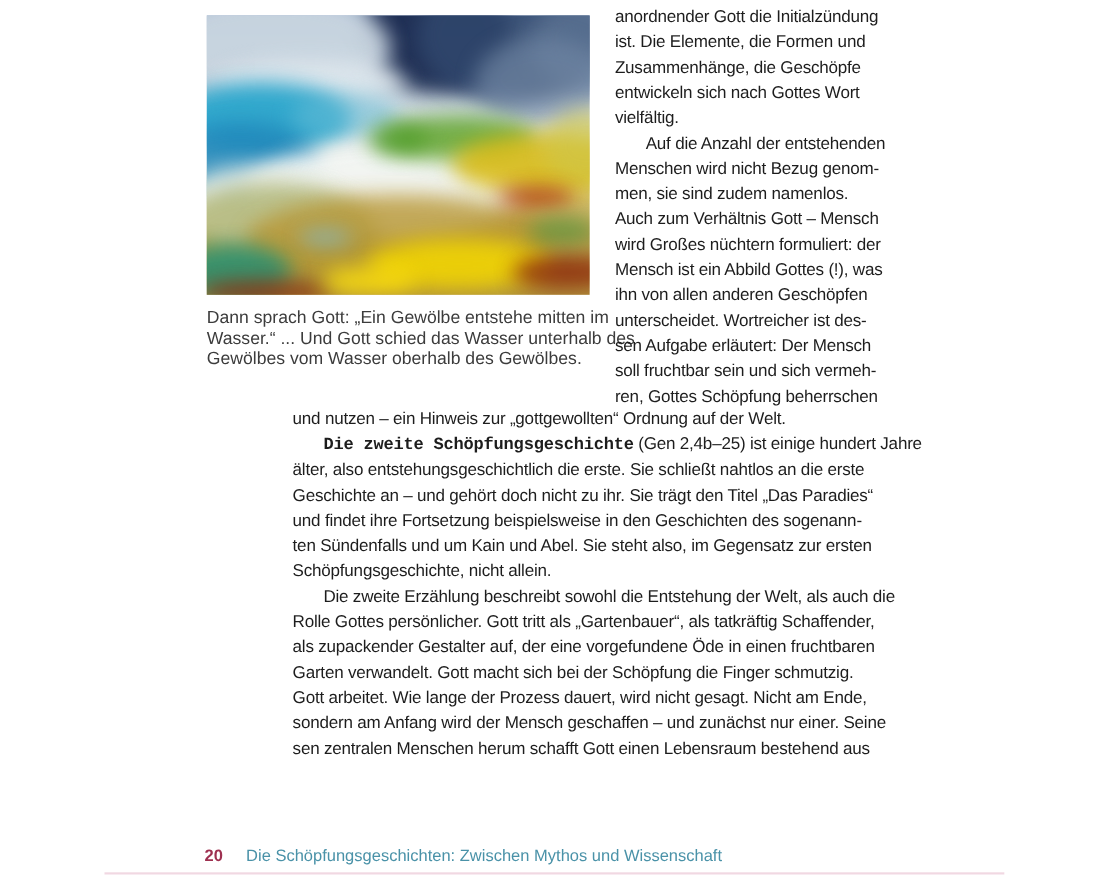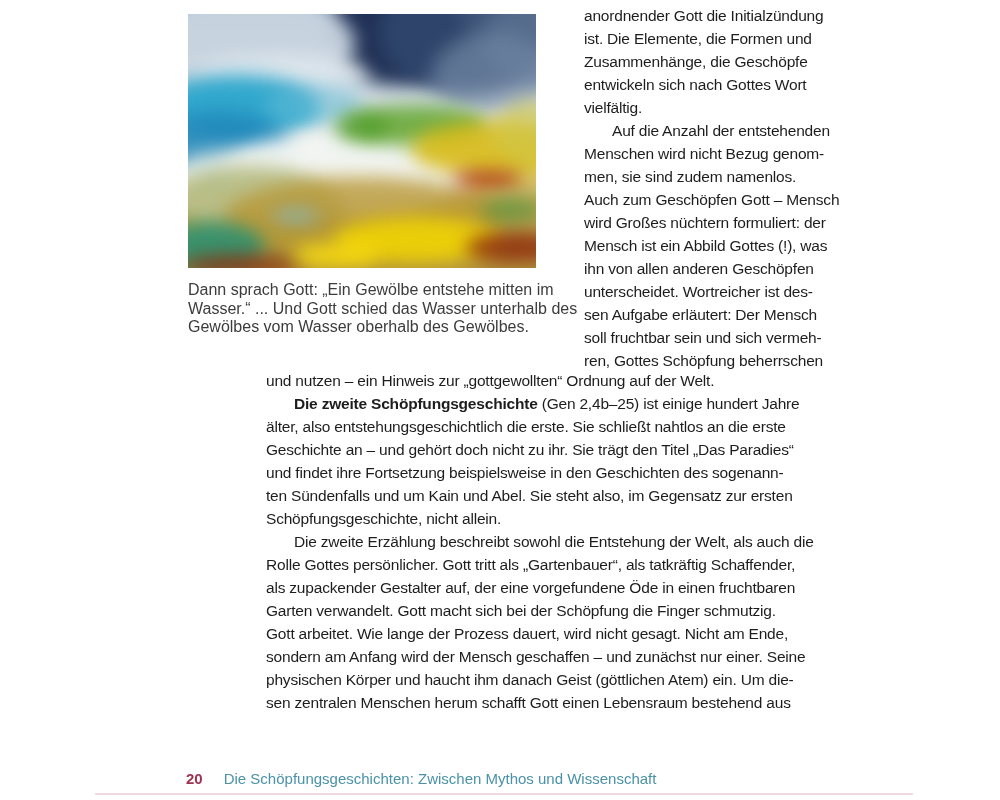--- a/index.html
+++ b/index.html
@@ -44,33 +44,33 @@
   .b25 { left:24%;  top:77%;  width:14%; height:5%;  background:#7fb9cf; opacity:.85; }
 
   
   .caption {
     position:absolute; left:188px; top:281px; width:360px;
     font-size:16px; line-height:18.5px; color:#3c3c3c;
   }
   .caption .line { white-space:nowrap; }
 
   .right-col {
-    position:absolute; left:584px; top:4px; width:280px;
+    position:absolute; left:559px; top:4px; width:280px;
     font-size:15.5px; line-height:23px; color:var(--body-text,#1d1d1d);
     letter-spacing:-0.2px;
   }
   .main-block {
     position:absolute; left:252px; top:369px; width:600px;
     font-size:15.5px; line-height:23px; color:var(--body-text,#1d1d1d);
     letter-spacing:-0.2px;
     margin-left:14px;
   }
   .line { white-space:nowrap; }
   .line.indent { padding-left:28px; }
-  .bold { font-weight:bold; }
+  .bold { font-weight:bold;font-family:Liberation Mono, monospace; }
 
   
   .footer { position:absolute; left:186px; top:769px; font-size:15px; line-height:20px; }
   .footer .num   { color:var(--page-number,#9e3050); font-weight:bold; display:inline-block; margin-right:21px;text-align:right; }
   .footer .title { color:var(--chapter-title,#4a92a8);text-align:center; }
 
   .bottom-rule {
     position:absolute; left:95px; top:793px; width:818px; height:2px;
     background:var(--bottom-rule,#eac3d2); opacity:.65;
   }
@@ -116,21 +116,21 @@
 
   <div class="right-col">
       <div class="line">anordnender Gott die Initialzündung</div>
       <div class="line">ist. Die Elemente, die Formen und</div>
       <div class="line">Zusammenhänge, die Geschöpfe</div>
       <div class="line">entwickeln sich nach Gottes Wort</div>
       <div class="line">vielfältig.</div>
       <div class="line indent">Auf die Anzahl der entstehenden</div>
       <div class="line">Menschen wird nicht Bezug genom-</div>
       <div class="line">men, sie sind zudem namenlos.</div>
-      <div class="line">Auch zum Geschöpfen Gott – Mensch</div>
+      <div class="line">Auch zum Verhältnis Gott – Mensch</div>
       <div class="line">wird Großes nüchtern formuliert: der</div>
       <div class="line">Mensch ist ein Abbild Gottes (!), was</div>
       <div class="line">ihn von allen anderen Geschöpfen</div>
       <div class="line">unterscheidet. Wortreicher ist des-</div>
       <div class="line">sen Aufgabe erläutert: Der Mensch</div>
       <div class="line">soll fruchtbar sein und sich vermeh-</div>
       <div class="line">ren, Gottes Schöpfung beherrschen</div>
     </div>
 
   <div class="main-block">
@@ -140,21 +140,20 @@
       <div class="line">Geschichte an – und gehört doch nicht zu ihr. Sie trägt den Titel „Das Paradies“</div>
       <div class="line">und findet ihre Fortsetzung beispielsweise in den Geschichten des sogenann-</div>
       <div class="line">ten Sündenfalls und um Kain und Abel. Sie steht also, im Gegensatz zur ersten</div>
       <div class="line">Schöpfungsgeschichte, nicht allein.</div>
       <div class="line indent">Die zweite Erzählung beschreibt sowohl die Entstehung der Welt, als auch die</div>
       <div class="line">Rolle Gottes persönlicher. Gott tritt als „Gartenbauer“, als tatkräftig Schaffender,</div>
       <div class="line">als zupackender Gestalter auf, der eine vorgefundene Öde in einen fruchtbaren</div>
       <div class="line">Garten verwandelt. Gott macht sich bei der Schöpfung die Finger schmutzig.</div>
       <div class="line">Gott arbeitet. Wie lange der Prozess dauert, wird nicht gesagt. Nicht am Ende,</div>
       <div class="line">sondern am Anfang wird der Mensch geschaffen – und zunächst nur einer. Seine</div>
-      <div class="line">physischen Körper und haucht ihm danach Geist (göttlichen Atem) ein. Um die-</div>
       <div class="line">sen zentralen Menschen herum schafft Gott einen Lebensraum bestehend aus</div>
     </div>
 
   <div class="footer">
     <span class="num">20</span><span class="title">Die Schöpfungsgeschichten: Zwischen Mythos und Wissenschaft</span>
   </div>
 
   <div class="bottom-rule"></div>
 
 </div>

